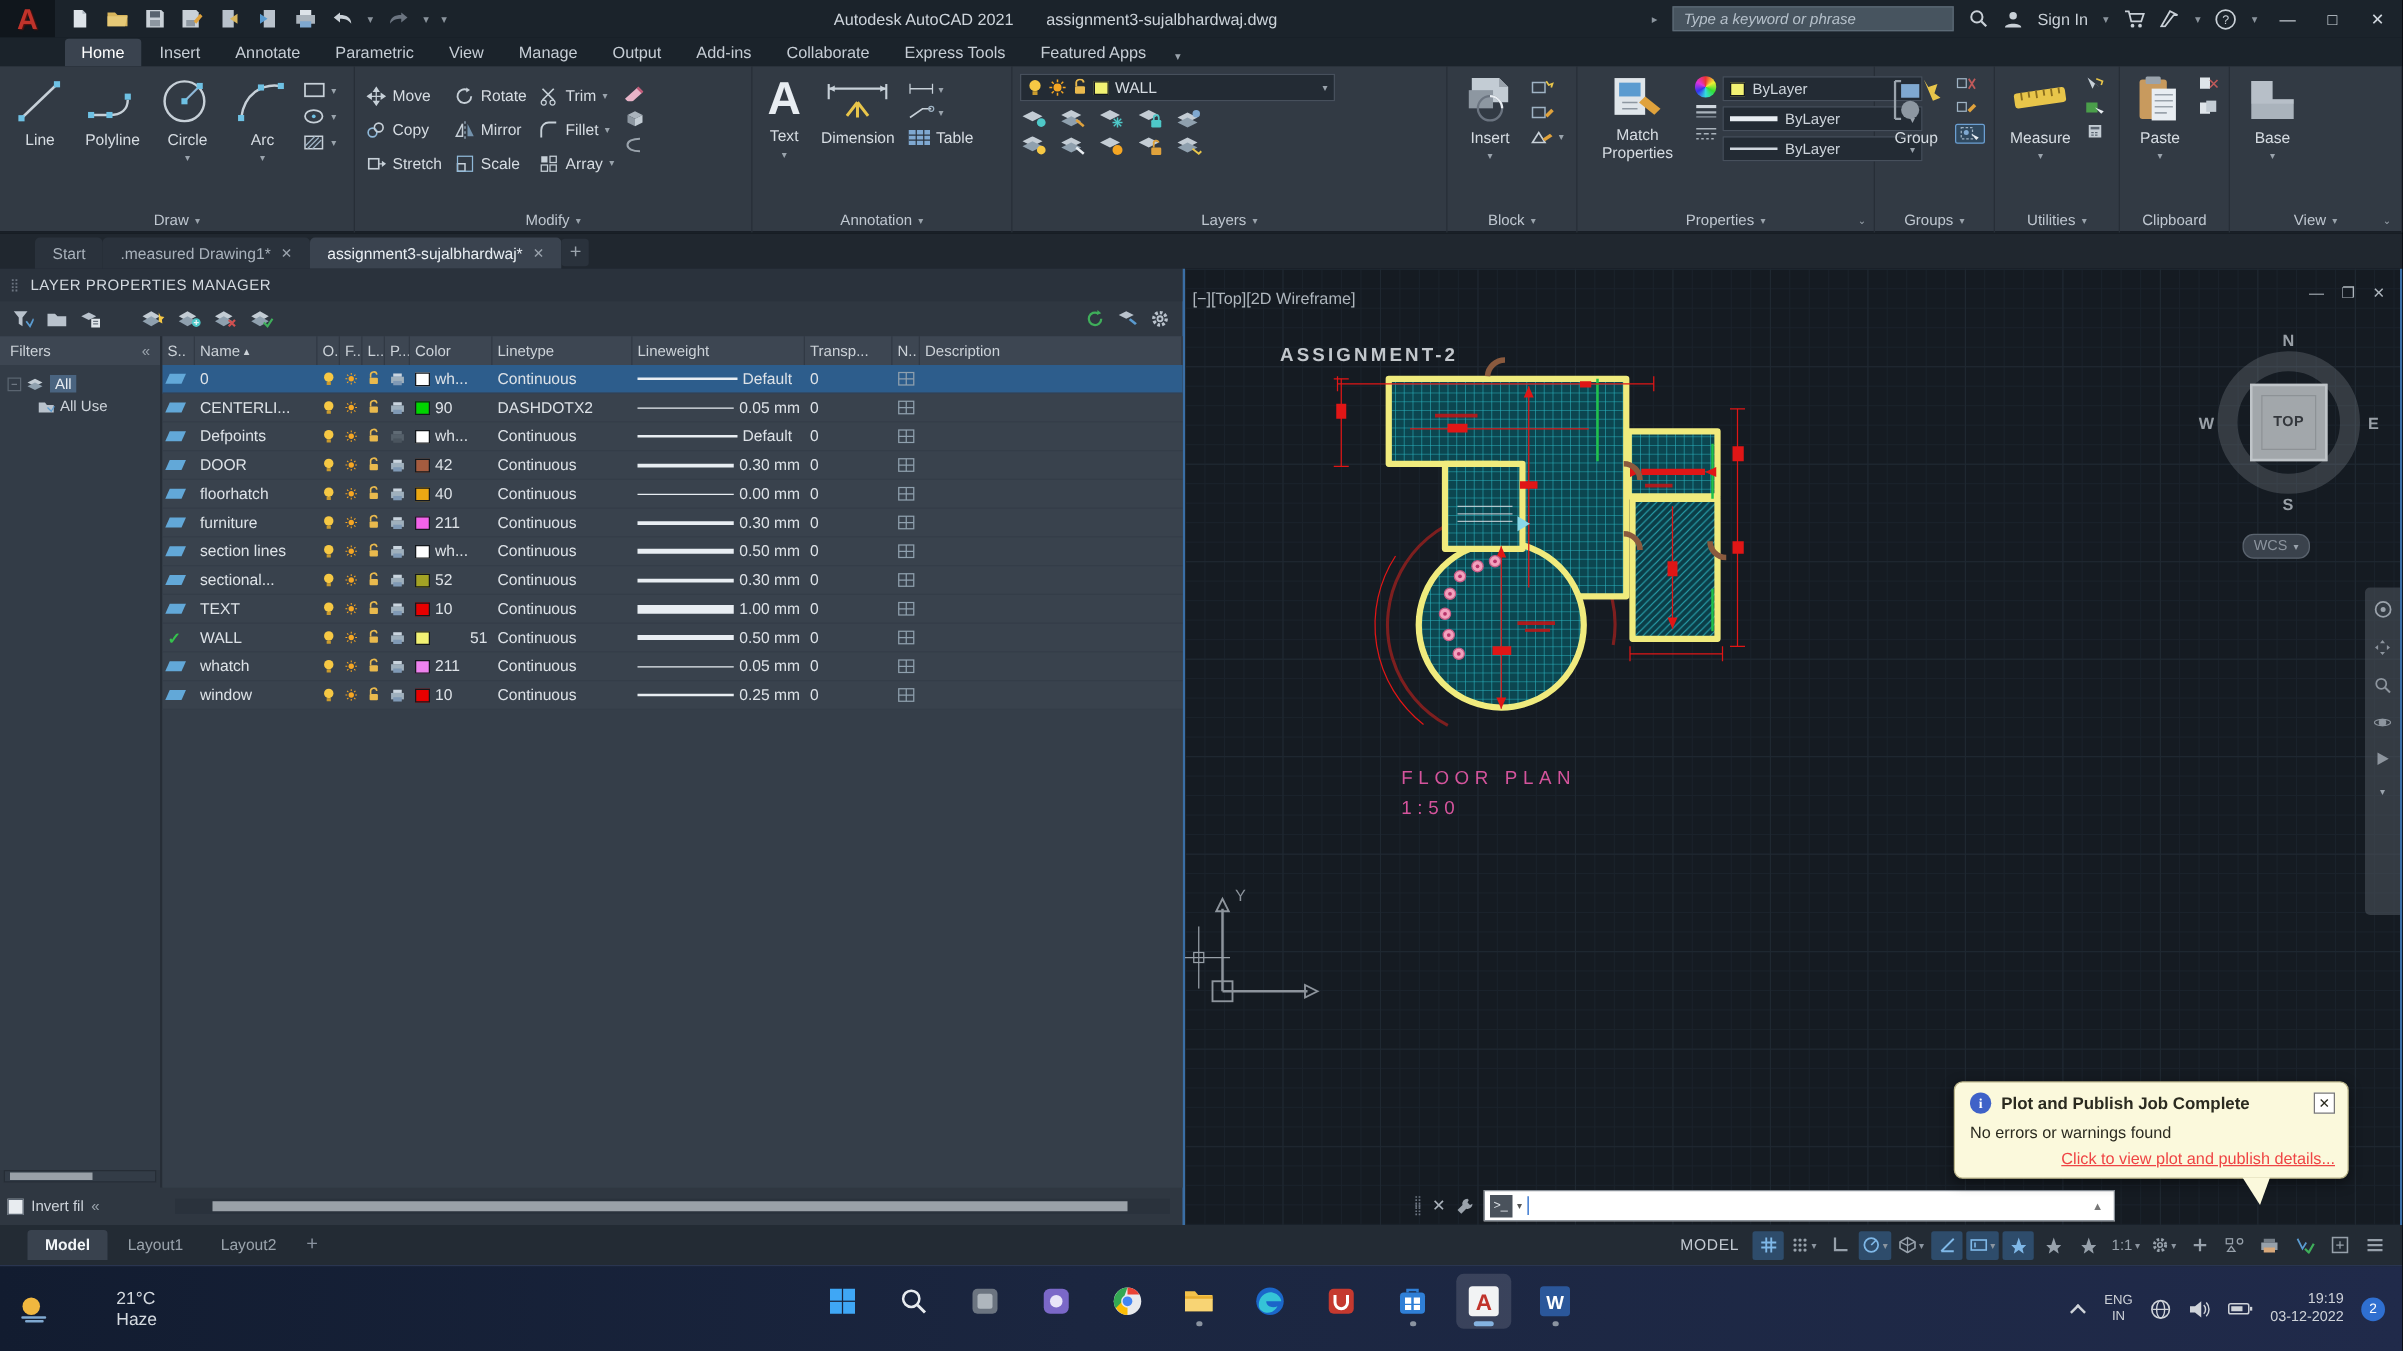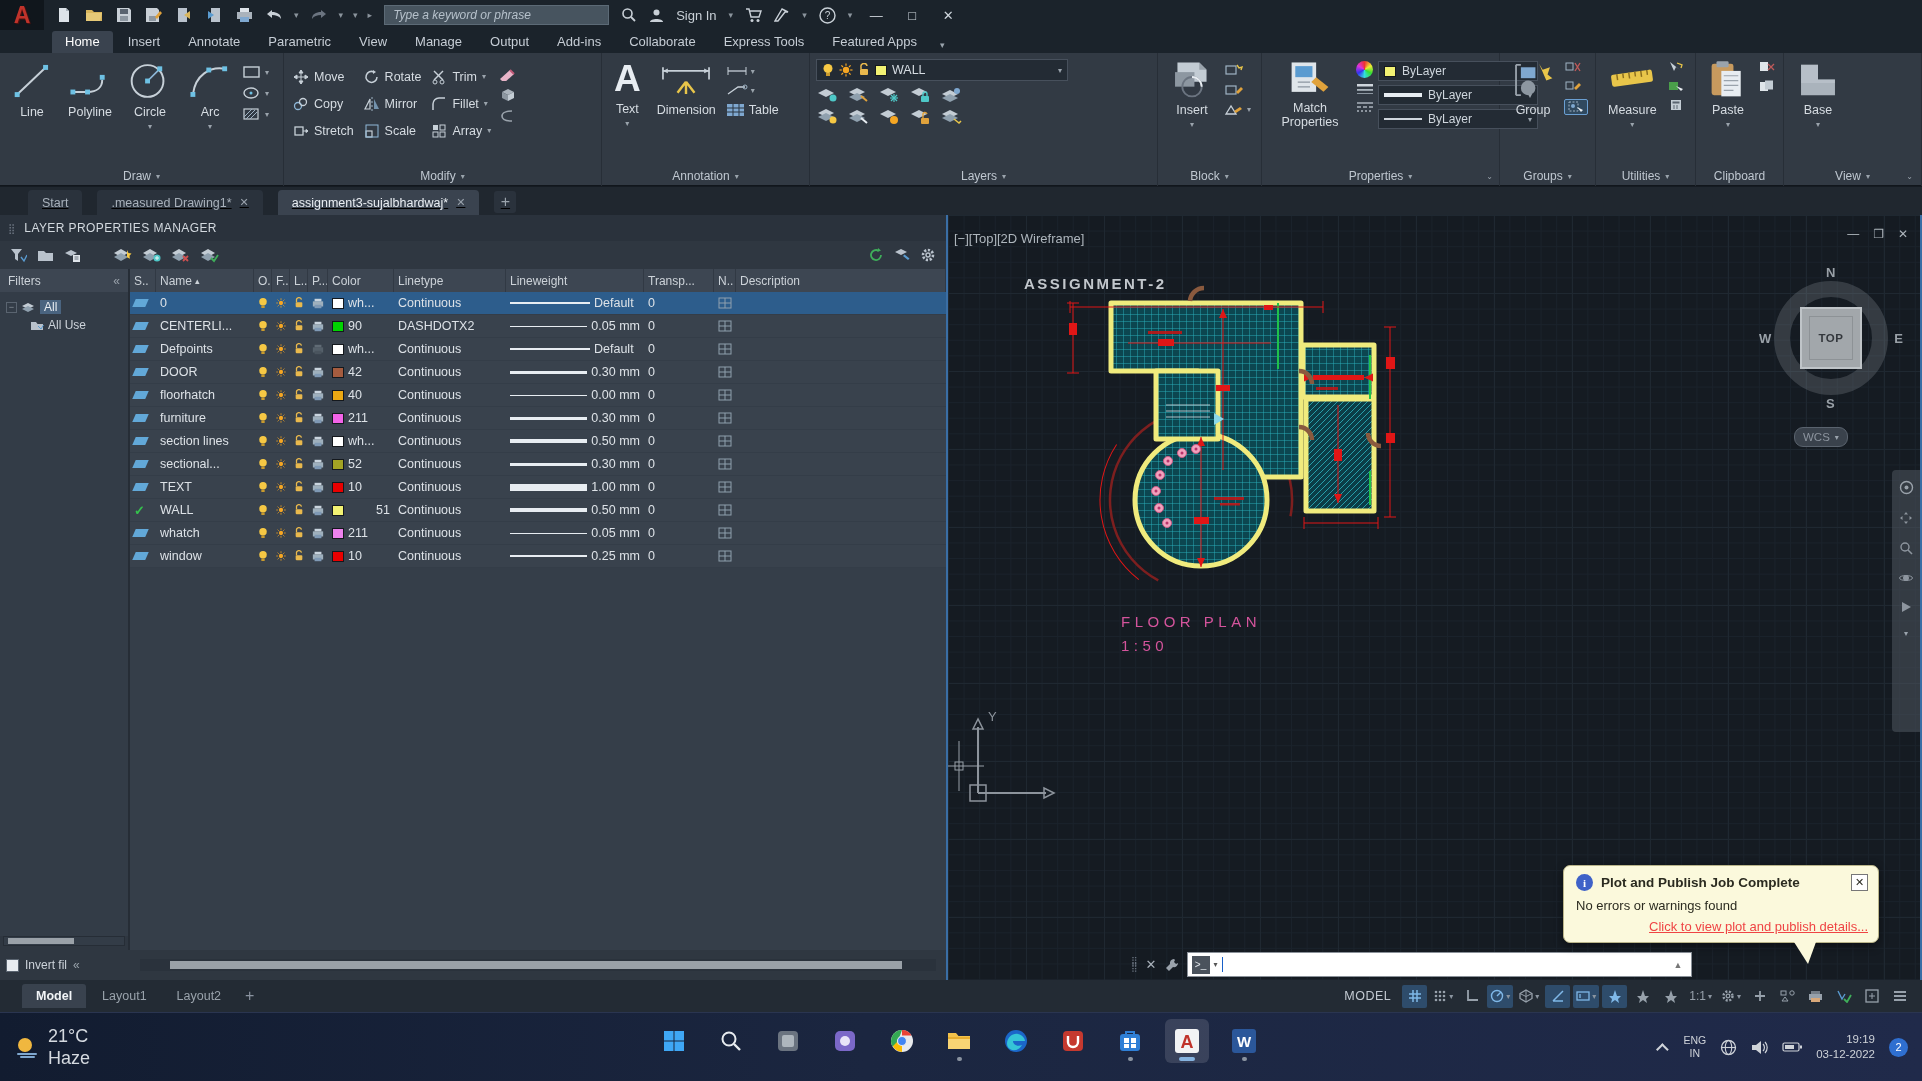--- a/index.html
+++ b/index.html
@@ -37,21 +37,21 @@
   .minirow{display:flex;align-items:center;gap:3px;cursor:pointer;}
   .lp-btn{background:#30495f;border:1px solid #6b9fd2;border-radius:2px;}
   .layerdrop{width:252px;height:22px;background:#232b34;border:1px solid #47505c;display:flex;align-items:center;gap:5px;padding:0 5px;color:#d6dce2;font-size:12.5px;cursor:pointer;}
   .layerdrop .dd{margin-left:auto;}
   .iconrow{display:flex;gap:9px;align-items:center;}
   .bylayer{width:160px;height:20px;background:#232b34;border:1px solid #47505c;display:flex;align-items:center;gap:6px;padding:0 5px;color:#cfd6dd;font-size:12px;cursor:pointer;}
   .bylayer .dd{margin-left:auto;}
   .colorwheel{width:17px;height:17px;border-radius:50%;background:conic-gradient(#e33,#ee3,#3d3,#3dd,#33e,#d3d,#e33);}
 
   
-  .filetabs{position:absolute;left:0;top:187px;width:1922px;height:28px;background:#20272f;display:flex;align-items:flex-end;padding-left:28px;gap:15px;text-decoration:underline;}
+  .filetabs{position:absolute;left:0;top:187px;width:1922px;height:28px;background:#20272f;display:flex;align-items:flex-end;padding-left:28px;gap:0;}
   .ftab{height:25px;display:flex;align-items:center;gap:8px;padding:0 14px;font-size:12.5px;background:#2a323c;color:#a8b1bb;border-radius:4px 4px 0 0;cursor:pointer;}
   .ftab.active{background:#3a434f;color:#e9eef3;}
   .ftab .x{font-size:11px;color:#99a2ac;}
   .ftab-add{width:22px;height:22px;display:flex;align-items:center;justify-content:center;color:#9aa3ac;background:#2a323c;border-radius:3px;margin-bottom:2px;cursor:pointer;}
 
   
   .lpm{position:absolute;left:0;top:215px;width:948px;height:765px;background:#2f3741;border-right:2px solid #3a6ea5;display:flex;flex-direction:column;}
   .lpm-title{height:26px;background:#2a323c;display:flex;align-items:center;gap:8px;padding:0 8px;font-size:12px;color:#d3d9df;letter-spacing:.4px;}
   .grip{color:#6b7480;font-size:10px;letter-spacing:1px;}
   .lpm-cur{height:32px;display:flex;align-items:center;padding:0 10px;font-size:12.5px;color:#d4dae0;}
@@ -136,21 +136,21 @@
   .ltab-add{color:#8a93a0;padding:0 8px;cursor:pointer;}
   .sb-right{margin-left:auto;display:flex;align-items:center;gap:3px;padding-right:10px;}
   .sb-model{font-size:12.5px;color:#c3cad2;margin-right:8px;letter-spacing:.5px;}
   .sbtn{min-width:25px;height:23px;display:flex;align-items:center;justify-content:center;gap:2px;border-radius:2px;cursor:pointer;color:#97a1ab;font-size:12px;padding:0 3px;}
   .sbtn.active{background:#2e4c6b;color:#7fb8e8;}
   .sbtn .dd{font-size:8px;color:#8b95a0;}
 
   
   .taskbar{position:absolute;left:0;top:1012px;width:1922px;height:69px;background:linear-gradient(90deg,#121c30,#1b2640 45%,#202a4a);border-top:1px solid #2a3550;display:flex;align-items:center;color:#cfd3d9;}
   .weather{display:flex;align-items:center;gap:8px;padding-left:14px;width:240px;}
-  .weather .t{font-size:18px;line-height:1.25;color:#d5dae0;}
+  .weather .t{font-size:14px;line-height:1.25;color:#d5dae0;margin-left:45px;}
   .tb-center{display:flex;align-items:center;gap:13px;position:absolute;left:652px;top:6px;}
   .app{width:44px;height:44px;border-radius:6px;display:flex;flex-direction:column;align-items:center;justify-content:center;cursor:pointer;position:relative;}
   .app.active{background:rgba(255,255,255,.13);}
   .app .dot{position:absolute;bottom:2px;width:5px;height:4px;border-radius:2px;background:#8a93a0;}
   .app.active .dot{width:16px;background:#85b3e0;}
   .tray{margin-left:auto;display:flex;align-items:center;gap:14px;padding-right:14px;}
   .chev-up{width:9px;height:9px;border-left:2px solid #cfd3d9;border-top:2px solid #cfd3d9;transform:rotate(45deg) translateY(3px);cursor:pointer;}
   .lang{font-size:10.5px;text-align:center;line-height:1.2;cursor:pointer;}
   .clock{font-size:11.5px;text-align:right;line-height:1.3;cursor:pointer;}
   .badge{width:19px;height:19px;border-radius:50%;background:#2f6fd0;color:#fff;font-size:11px;display:flex;align-items:center;justify-content:center;cursor:pointer;}
@@ -217,20 +217,24 @@
           </svg>
         </span>
       <span class="carat">▾</span>
       <span class="qbtn">
           <svg width="20" height="14" viewBox="0 0 20 14">
             <path d="M12 2l5 4-5 4V7c-4 0-7 1-9 4 0-5 4-7 9-7z" fill="#6b7480"></path>
           </svg>
         </span>
       <span class="carat">▾</span>
       <span class="carat">▾</span>
+    </div>
+    <div class="tb-title">
+      <span>Autodesk AutoCAD 2021</span>
+      <span>assignment3-sujalbhardwaj.dwg</span>
     </div>
     <div class="tb-right">
       <span class="carat">▸</span>
       <input class="tb-search" placeholder="Type a keyword or phrase" style="">
       <span>
           <svg width="16" height="16" viewBox="0 0 16 16">
             <circle cx="6.5" cy="6.5" r="4.5" fill="none" stroke="#c9d0d7" stroke-width="1.6"></circle>
             <line x1="10" y1="10" x2="14" y2="14" stroke="#c9d0d7" stroke-width="1.8"></line>
           </svg>
         </span>

